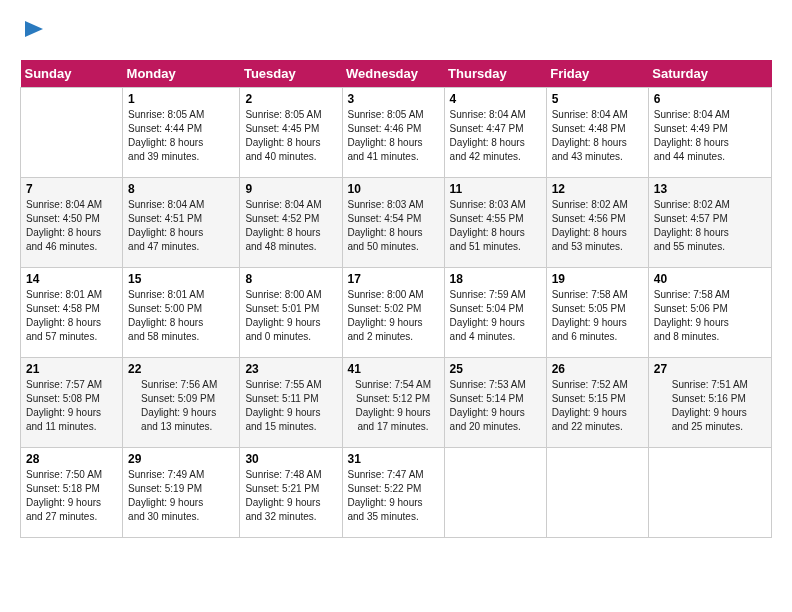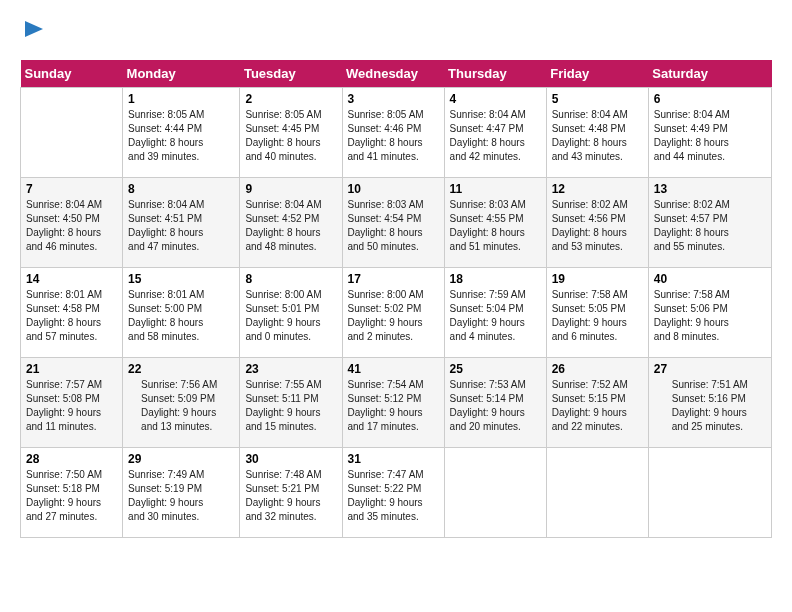--- a/index.html
+++ b/index.html
@@ -277,21 +277,21 @@
         </td>
         <td>
           <div class="day-num">23</div>
           <div class="day-info" style="white-space: pre-line;">Sunrise: 7:55 AM
 Sunset: 5:11 PM
 Daylight: 9 hours
 and 15 minutes.</div>
         </td>
         <td>
           <div class="day-num">41</div>
-          <div class="day-info" style="white-space: pre-line;">Sunrise: 7:54 AM
+          <div class="day-info" style="white-space: pre-line; text-align: center;">Sunrise: 7:54 AM
 Sunset: 5:12 PM
 Daylight: 9 hours
 and 17 minutes.</div>
         </td>
         <td>
           <div class="day-num">25</div>
           <div class="day-info" style="white-space: pre-line;">Sunrise: 7:53 AM
 Sunset: 5:14 PM
 Daylight: 9 hours
 and 20 minutes.</div>

